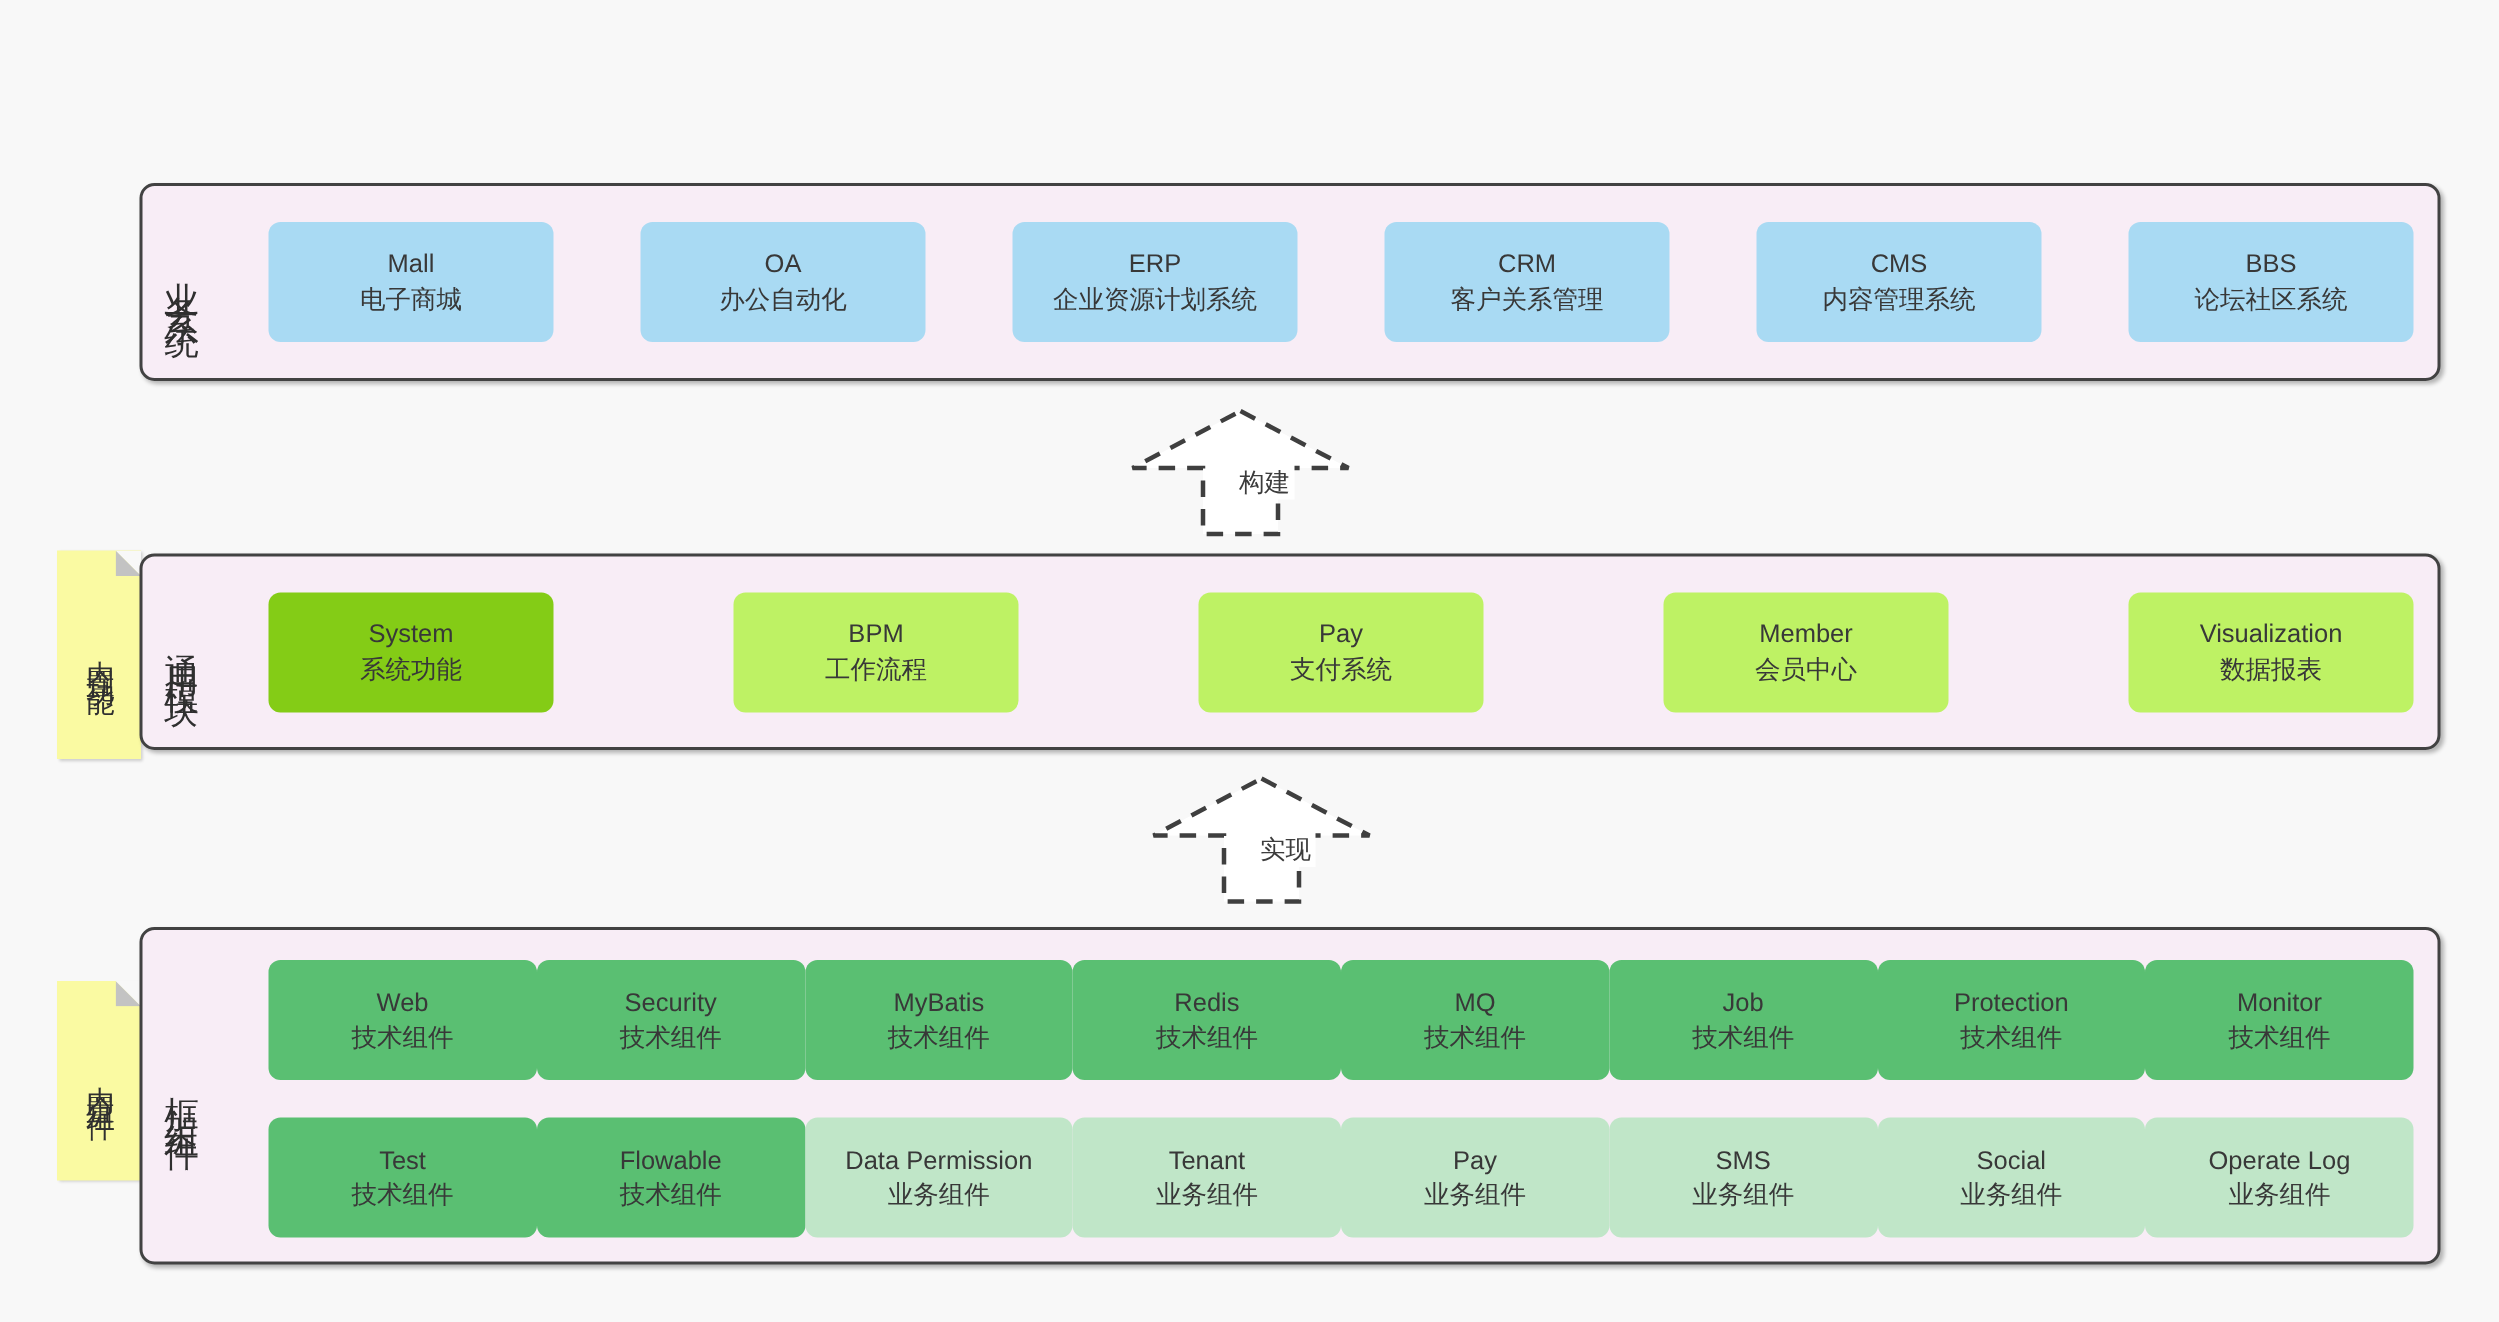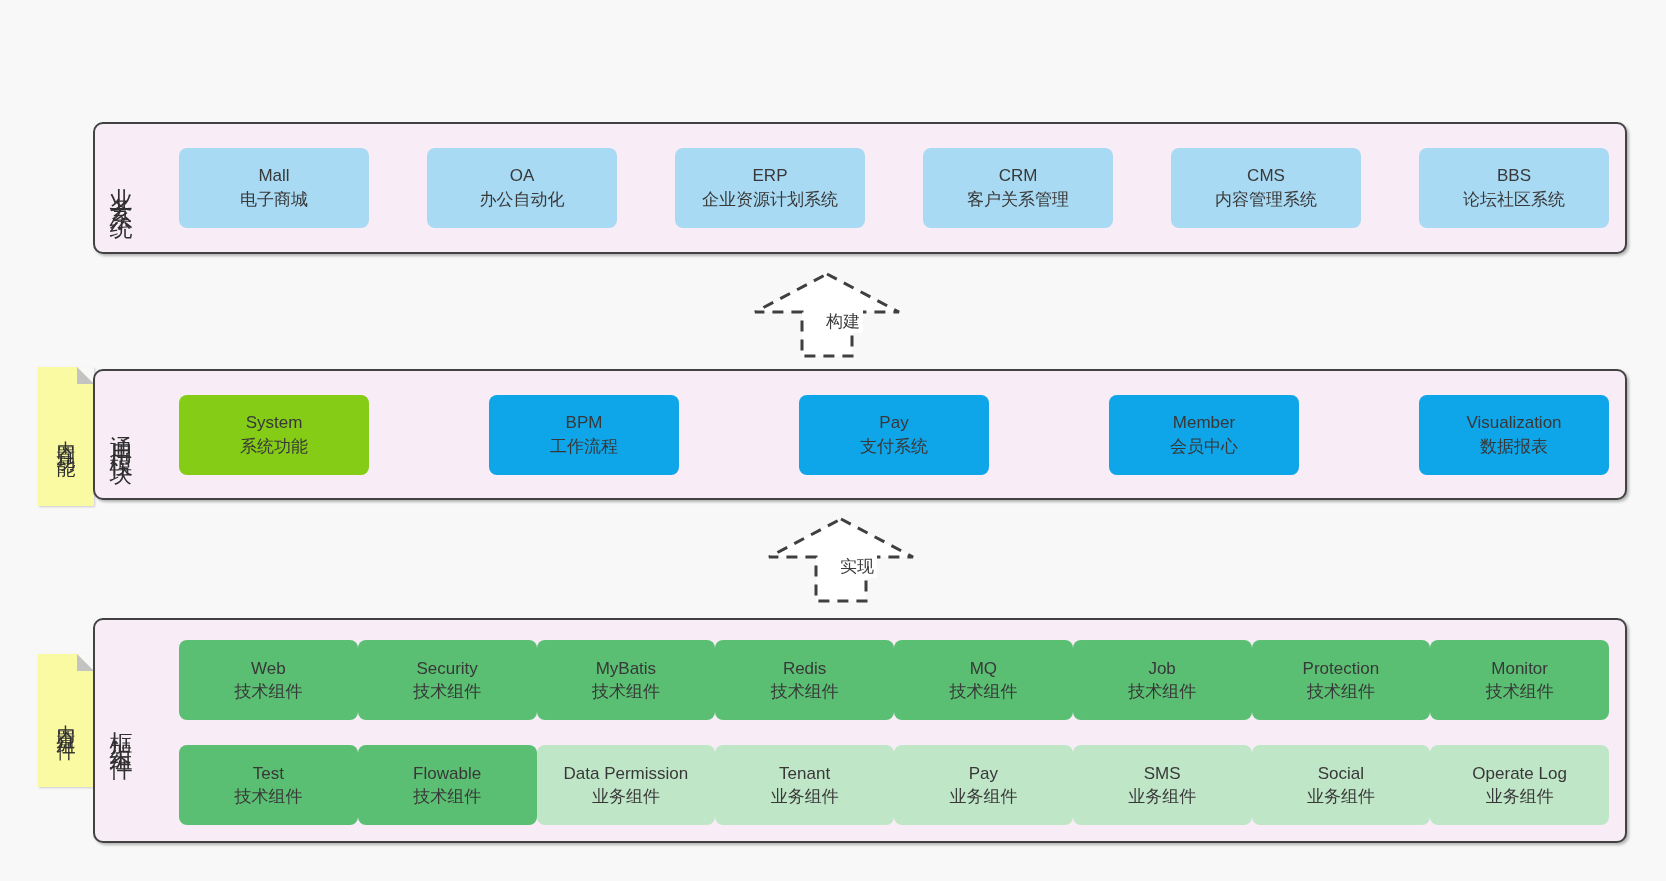--- a/index.html
+++ b/index.html
@@ -33,21 +33,21 @@
   #components-row2{top:125px;}
 
   .box{
     width:190px;height:80px;border-radius:8px;
     display:flex;flex-direction:column;align-items:center;justify-content:center;
     text-align:center;font-size:17px;line-height:24px;padding:0 10px;box-sizing:border-box;
   }
   .box-sm{width:181px;height:80px;padding:0 14px;line-height:23px;}
   .v-blue{background:#a9daf3;}
   .v-red{background:#84cc16;}
-  .v-pink{background:#0ea5e9;}
+  .v-pink{background:#bef264;}
   .v-green{background:#5abf72;}
   .v-greenlight{background:#c0e6c8;}
   .box .t,.box .s{color:#383838;}
 
   .sticky{
     position:absolute;left:38px;width:56px;background:#fafaa2;
     display:flex;align-items:center;justify-content:center;
     writing-mode:vertical-rl;text-orientation:upright;
     font-size:19px;letter-spacing:6px;color:#2f2f2f;white-space:nowrap;
     box-shadow:1px 1px 2px rgba(0,0,0,0.18);

